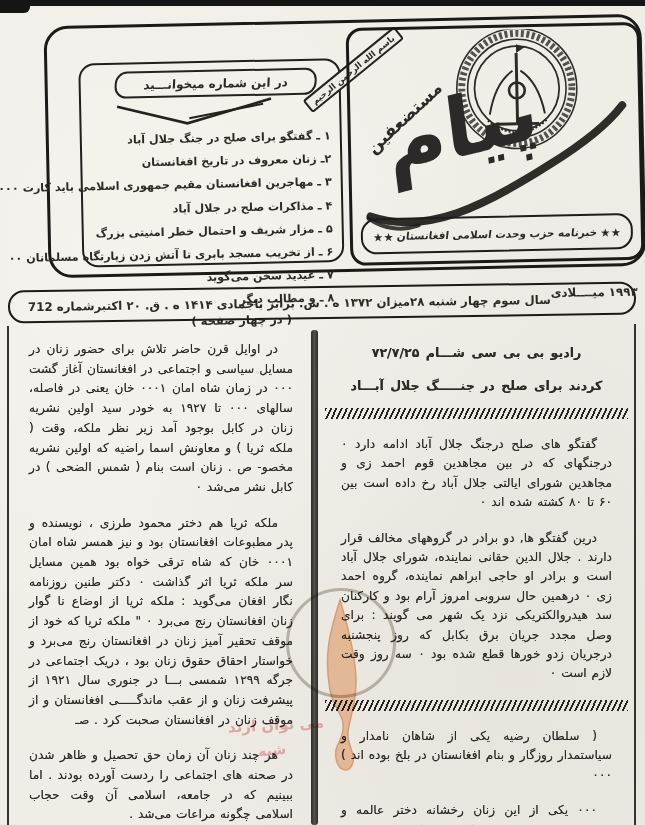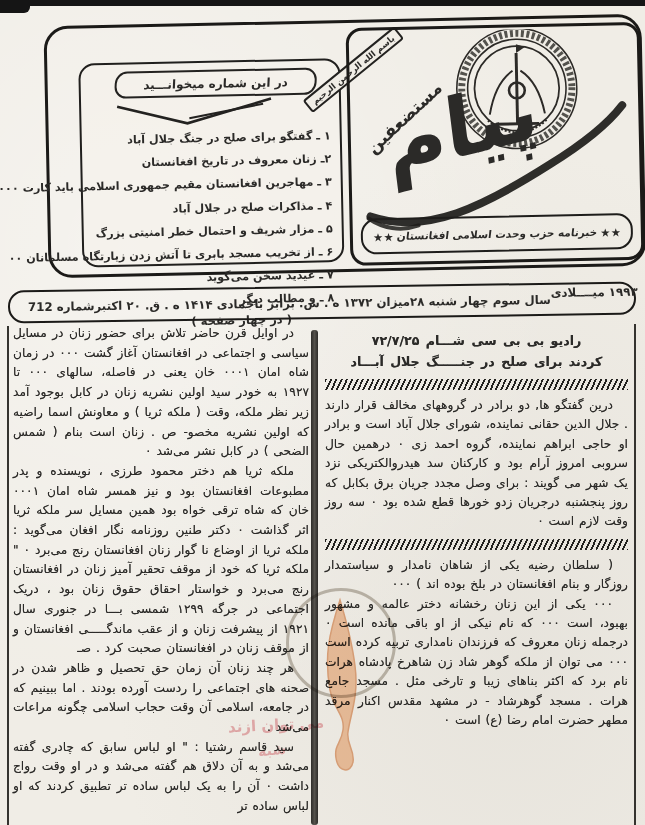--- a/index.html
+++ b/index.html
@@ -55,24 +55,24 @@
   .dateline .seg{direction:rtl;white-space:nowrap;}
   .dateline .year{transform:translateY(-7px);}
   
   .rule-left{position:absolute;left:7px;top:326px;bottom:0;width:2px;background:#35332f;}
   .rule-right{position:absolute;left:634px;top:324px;bottom:0;width:2px;background:#35332f;}
   .divider{position:absolute;left:311px;top:330px;bottom:0;width:7px;
     background:linear-gradient(90deg,#2e2c29,#55524c 50%,#2e2c29);border-radius:3px;}
   .col{position:absolute;direction:rtl;text-align:justify;}
   .col-left{left:13px;top:324px;width:296px;font-size:12.2px;line-height:19.7px;}
   .col-right{left:325px;top:330px;width:303px;font-size:12.2px;line-height:19.4px;}
-  .para{margin:0;text-indent:15px;word-spacing:1px;
+  .para{margin:16px;text-indent:15px;word-spacing:1px;
     text-shadow:0 0 .5px rgba(40,38,34,.6);}
   .heading{font-weight:bold;text-align:center;text-indent:0;font-size:12.6px;
-    word-spacing:2px;line-height:21px;margin:0;text-shadow:0 0 .5px rgba(0,0,0,.5);}
+    word-spacing:2px;line-height:21px;margin:12px;text-shadow:0 0 .5px rgba(0,0,0,.5);}
   .hatch{height:11px;margin:7px 0 6px 0;
     background:repeating-linear-gradient(115deg,#23221f 0 1.8px,transparent 1.8px 4.8px);}
   
   .wm-circle{position:absolute;left:286px;top:588px;width:104px;height:104px;
     border:3px solid rgba(150,140,126,.55);border-radius:50%;mix-blend-mode:multiply;}
   .wm-flame{position:absolute;left:315px;top:596px;mix-blend-mode:multiply;opacity:.9;}
   .bleed-pink{position:absolute;color:rgba(222,108,118,.5);font-weight:bold;
     direction:rtl;mix-blend-mode:multiply;}
   .bp1{left:228px;top:716px;font-size:15px;transform:rotate(-3deg);}
   .bp2{left:258px;top:742px;font-size:14px;transform:rotate(-6deg);}
@@ -153,20 +153,21 @@
     <p class="para">در اوایل قرن حاضر تلاش برای حضور زنان در مسایل سیاسی و اجتماعی در افغانستان آغاز گشت ۰۰۰ در زمان شاه امان ۰۰۰۱ خان یعنی در فاصله، سالهای ۰۰۰ تا ۱۹۲۷ به خودر سید اولین نشریه زنان در کابل بوجود آمد زیر نظر ملکه، وقت ( ملکه ثریا ) و معاونش اسما راضیه که اولین نشریه مخصو- ص . زنان است بنام ( شمس الضحی ) در کابل نشر می‌شد ۰</p>
     <p class="para">ملکه ثریا هم دختر محمود طرزی ، نویسنده و پدر مطبوعات افغانستان بود و نیز همسر شاه امان ۰۰۰۱ خان که شاه ترقی خواه بود همین مسایل سر ملکه ثریا اثر گذاشت ۰ دکتر طنین روزنامه نگار افغان می‌گوید : ملکه ثریا از اوضاع نا گوار زنان افغانستان رنج می‌برد ۰ " ملکه ثریا که خود از موقف تحقیر آمیز زنان در افغانستان رنج می‌برد و خواستار احقاق حقوق زنان بود ، دریک اجتماعی در جرگه ۱۲۹۹ شمسی بـــا در جنوری سال ۱۹۲۱ از پیشرفت زنان و از عقب ماندگـــــی افغانستان و از موقف زنان در افغانستان صحبت کرد . صـ</p>
     <p class="para">هر چند زنان آن زمان حق تحصیل و ظاهر شدن در صحنه های اجتماعی را ردست آورده بودند . اما ببینیم که در جامعه، اسلامی آن وقت حجاب اسلامی چگونه مراعات می‌شد .</p>
     <p class="para">سید قاسم رشتیا : " او لباس سابق که چادری گفته می‌شد و به آن دلاق هم گفته می‌شد و در او وقت رواج داشت ۰ آن را به یک لباس ساده تر تطبیق کردند که او لباس ساده تر</p>
   </div>
 
   <div class="col col-right">
     <p class="heading">رادیو بی بی سی شـــام  ۷۲/۷/۲۵</p>
     <p class="heading">کردند برای صلح در جنـــــگ جلال آبـــاد</p>
     <div class="hatch"></div>
+    <p class="para">گفتگو های صلح درجنگ جلال آباد ادامه دارد ۰ درجنگهای که در بین مجاهدین قوم احمد زی و مجاهدین شورای ایالتی جلال آباد رخ داده است بین ۶۰ تا ۸۰ کشته شده اند ۰</p>
     <p class="para">درین گفتگو ها, دو برادر در گروههای مخالف قرار دارند . جلال الدین حقانی نماینده، شورای جلال آباد است و برادر او حاجی ابراهم نماینده، گروه احمد زی ۰ درهمین حال سروبی امروز آرام بود و کارکنان سد هیدروالکتریکی نزد یک شهر می گویند : برای وصل مجدد جریان برق بکابل که روز پنجشنبه درجریان زدو خورها قطع شده بود ۰ سه روز وقت لازم است ۰</p>
     <div class="hatch"></div>
     <p class="para">( سلطان رضیه یکی از شاهان نامدار و سیاستمدار روزگار و بنام افغانستان در بلخ بوده اند ) ۰۰۰</p>
     <p class="para">۰۰۰ یکی از این زنان رخشانه دختر عالمه و مشهور بهبود، است ۰۰۰ که نام نیکی از او باقی مانده است ۰ درجمله زنان معروف که فرزندان نامداری تربیه کرده است ۰۰۰ می توان از ملکه گوهر شاد زن شاهرخ پادشاه هرات نام برد که اکثر بناهای زیبا و تارخی مثل . مسجد جامع هرات . مسجد گوهرشاد - در مشهد مقدس اکنار مرقد مطهر حضرت امام رضا (ع) است ۰</p>
   </div>
 
   <div class="wm-circle"></div>
   <svg class="wm-flame" width="52" height="186" viewBox="0 0 52 186">
     <path d="M25 4 C14 38 9 60 15 94 C19 114 30 119 28 134 C26 148 19 149 21 162 C23 176 36 178 38 166 C40 154 31 148 33 136 C35 120 44 100 40 70 C37 45 31 24 25 4 Z" fill="#f6c5a0" stroke="#e5a377" stroke-width="1.5"></path>
   </svg>

